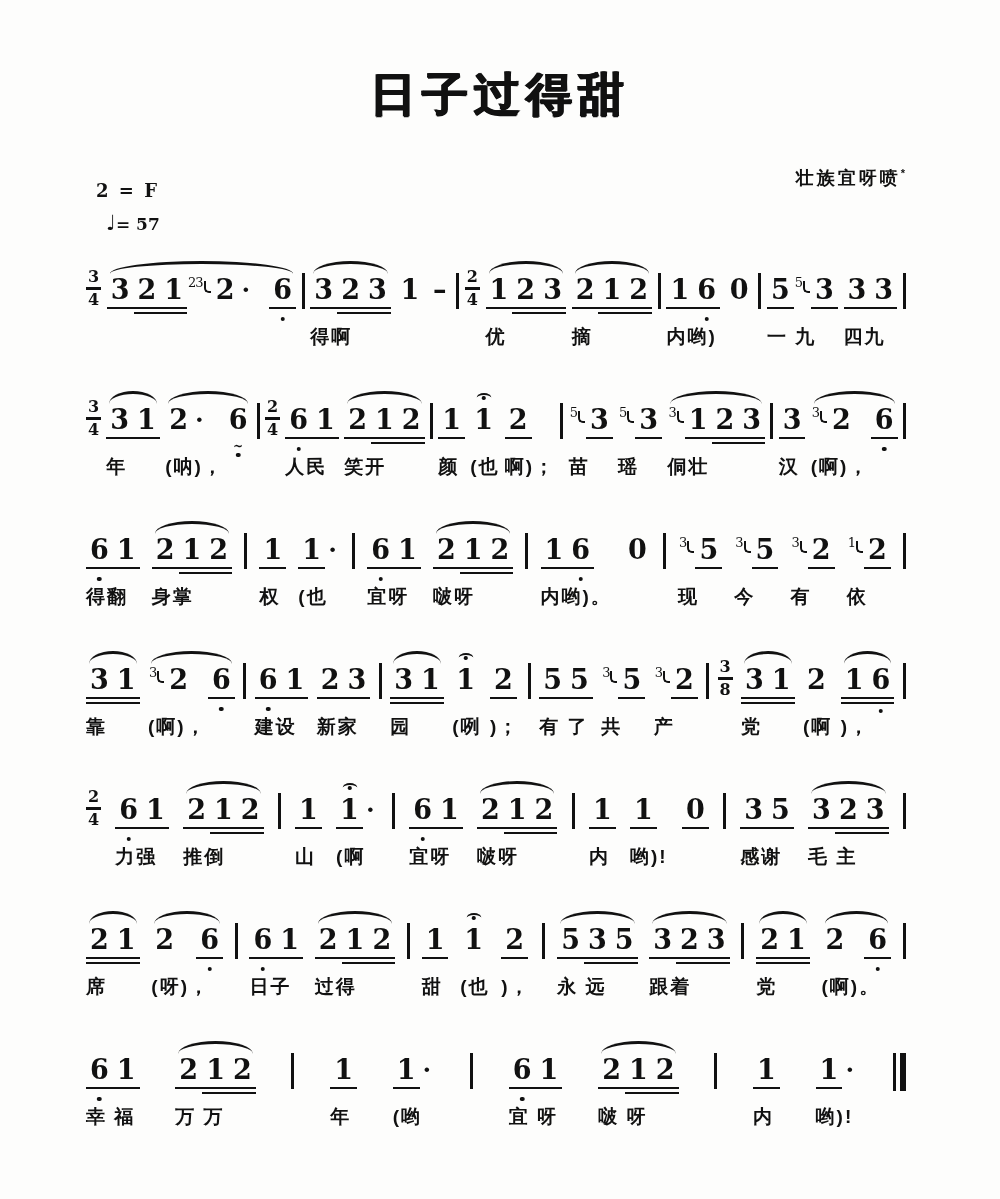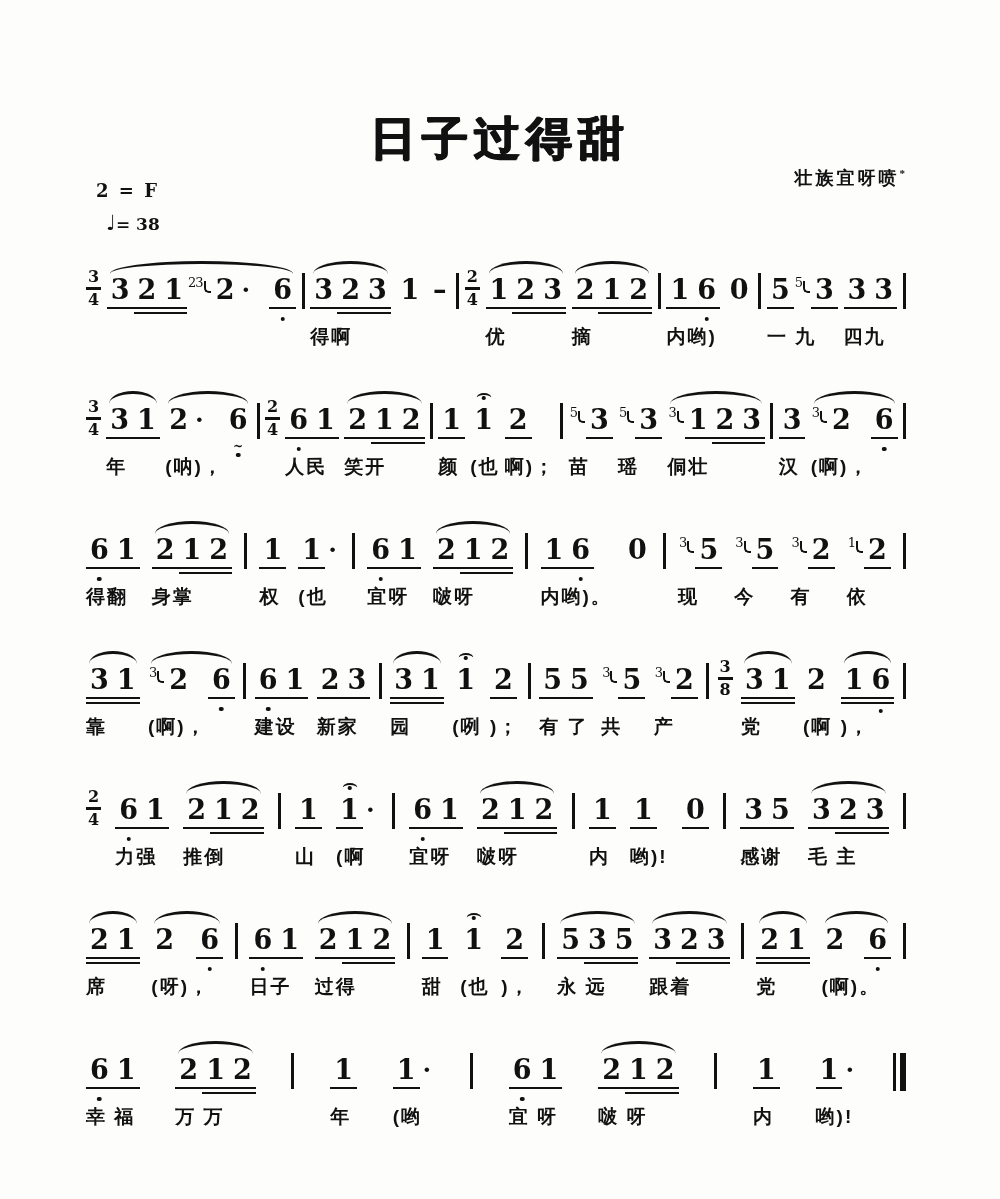--- a/index.html
+++ b/index.html
@@ -1,23 +1,23 @@
 <!DOCTYPE html>
 <html><head>
 <meta charset="utf-8">
 <style>
   html,body{margin:0;padding:0;background:#e8e8e8;}
   .page{position:relative;width:1000px;height:1199px;background:#fdfdfc;color:#111;
         font-family:"Liberation Sans",sans-serif;overflow:hidden;margin:0 auto;}
   
-  .title{margin:0;padding-top:108px;text-align:center;font-size:46px;font-weight:bold;
+  .title{margin:0;padding-top:64px;text-align:center;font-size:46px;font-weight:bold;
          letter-spacing:6px;font-family:"DejaVu Sans",sans-serif;
          text-shadow:1px 0 0 #111,-1px 0 0 #111,0 1px 0 #111;}
   .genre{position:absolute;top:166px;right:92px;font-size:18px;font-weight:bold;
-         font-family:Liberation Serif, serif;letter-spacing:3px;text-align:center;}
+         font-family:Liberation Sans, sans-serif;letter-spacing:3px;text-align:center;}
   .genre sup{font-size:11px;}
   .keysig{position:absolute;top:180px;left:96px;font-size:18px;font-weight:bold;
           font-family:"DejaVu Serif",serif;letter-spacing:2px;}
   .tempo{position:absolute;top:210px;left:106px;font-size:17px;font-weight:bold;
          font-family:"DejaVu Serif",serif;}
   .tempo .nsym{font-size:21px;}
   
   .score{position:absolute;top:260px;left:86px;right:94px;}
   .sline{display:flex;justify-content:space-between;align-items:flex-start;margin-bottom:40px;}
   .unit{display:flex;flex-direction:column;}
@@ -60,21 +60,21 @@
 </head>
 <body>
 
 <div class="page">
   <h1 class="title">日子过得甜</h1>
   <div class="genre">
     <span>壮族宜呀喷</span><sup>*</sup>
   </div>
   <div class="keysig">2 = F</div>
   <div class="tempo">
-    <span class="nsym">♩</span><span>= 38</span>
+    <span class="nsym">♩</span><span>= 57</span>
   </div>
   <div class="score">
       <div class="sline">
         <div class="ts">
           <div class="tsn">3</div>
           <div class="tsline"></div>
           <div class="tsn">4</div>
         </div>
         <div class="unit">
           <div class="tok">

